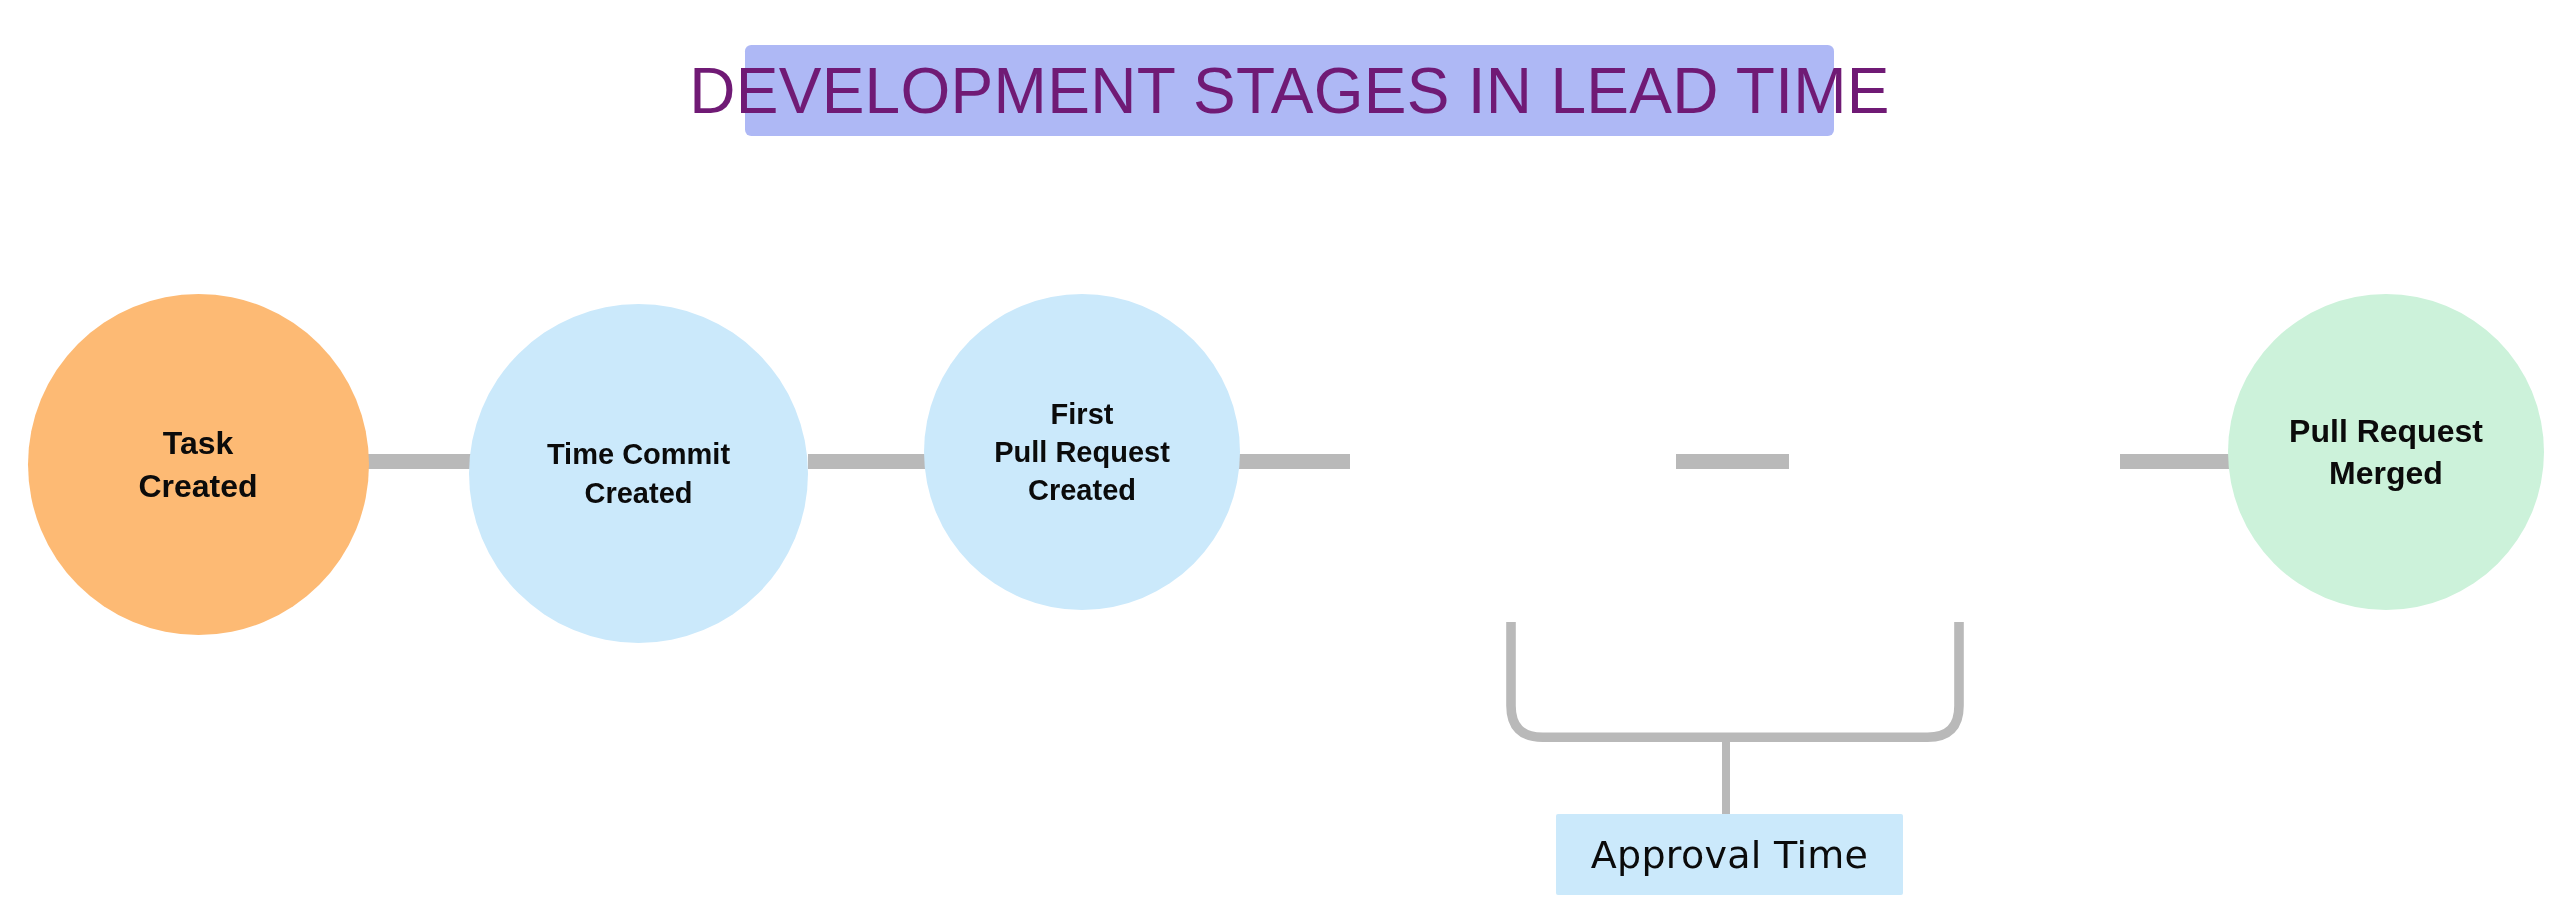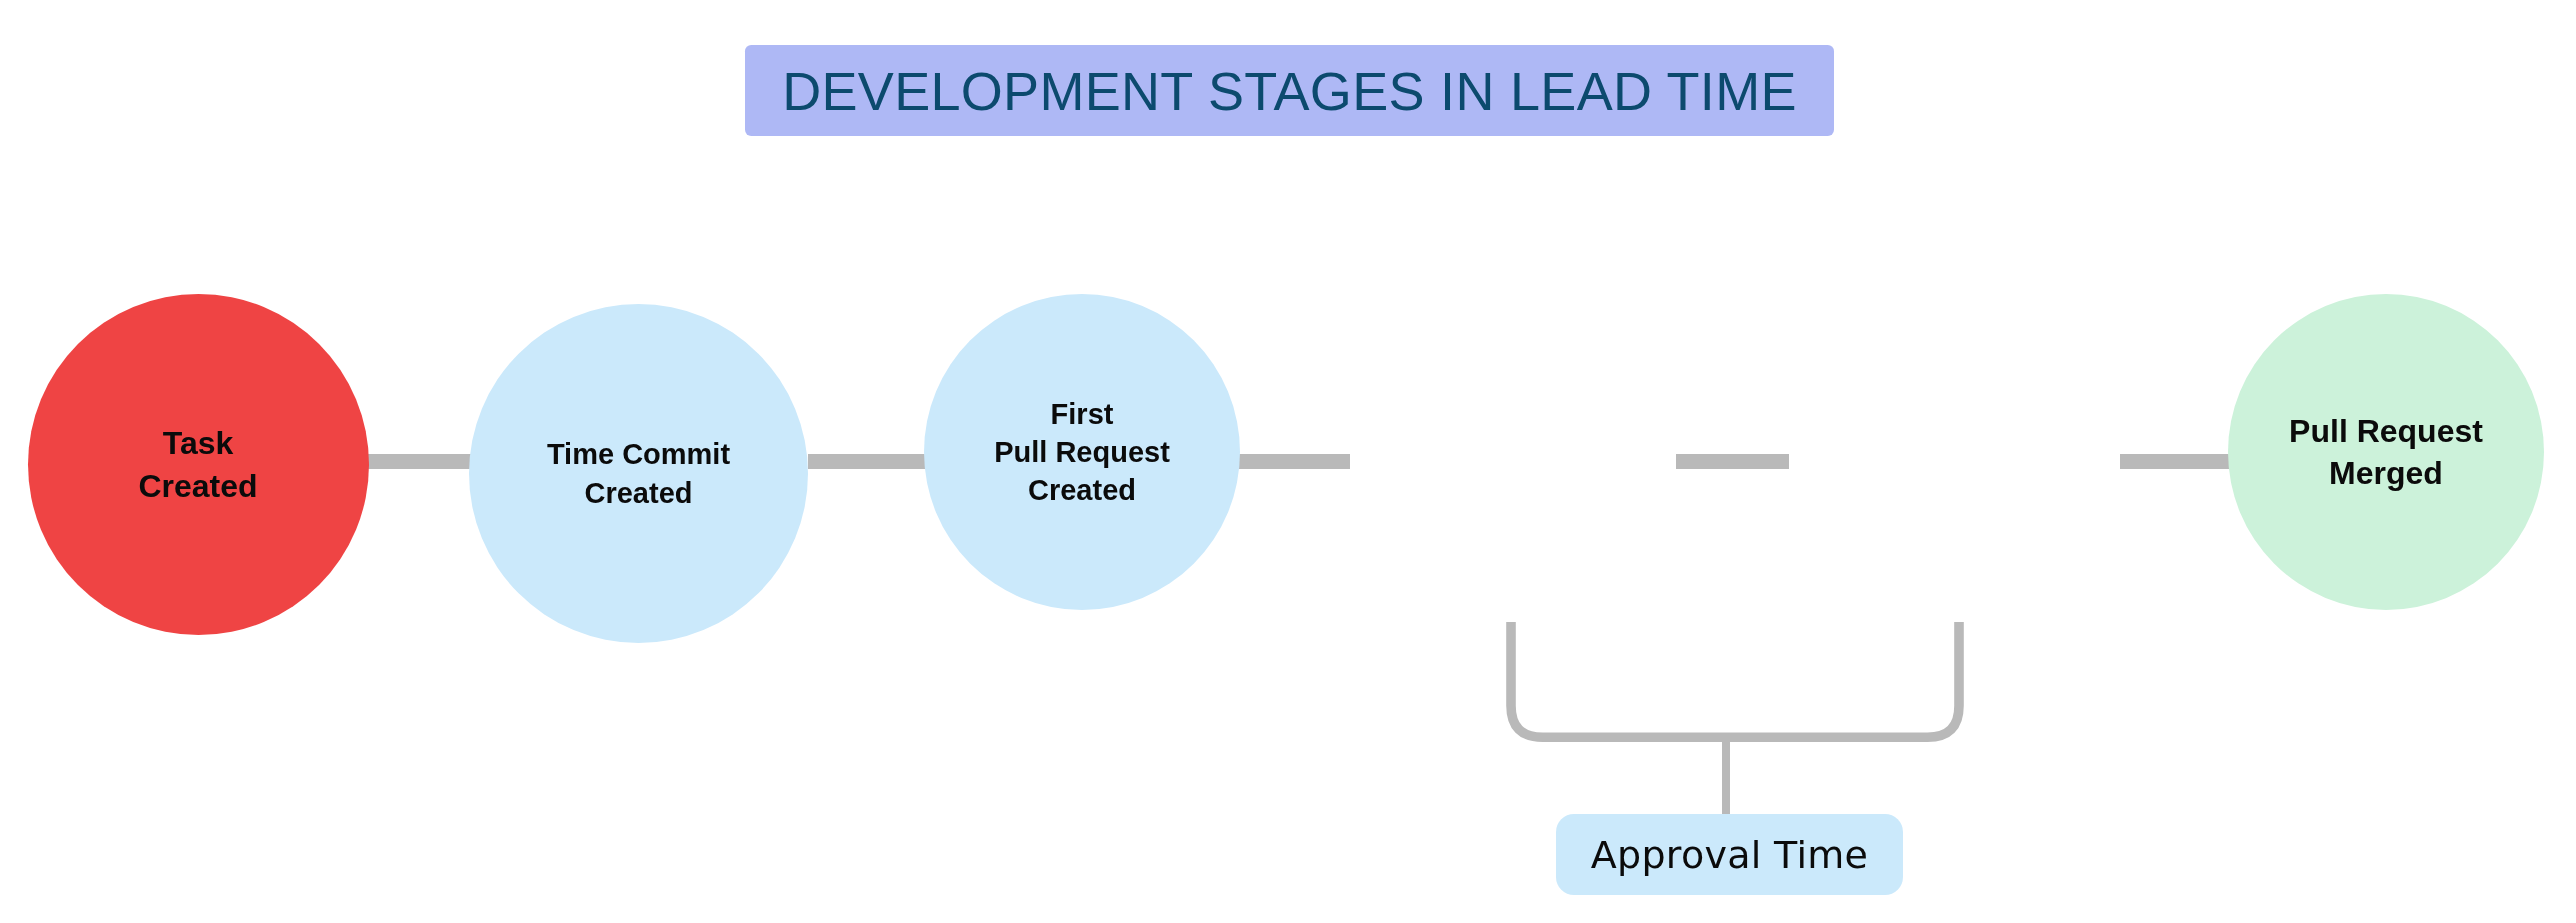--- a/index.html
+++ b/index.html
@@ -27,23 +27,23 @@
     height: 91px;
     background: #aeb8f5;
     border-radius: 6.2px;
     display: flex;
     align-items: center;
     justify-content: center;
     box-sizing: border-box;
   }
   .title-text {
     font-family: "Liberation Sans", sans-serif;
-    font-size: 54px;
+    font-size: 64px;
     font-weight: 400;
-    color: #0c4a6e;
+    color: #701a75;
     letter-spacing: 0.3px;
     white-space: nowrap;
     line-height: 1;
   }
 
   
   .rail {
     position: absolute;
     height: 15px;
     background: #b9b9b9;
@@ -61,21 +61,21 @@
   }
   .node-label {
     font-family: "Liberation Sans", sans-serif;
     font-weight: bold;
     color: #0b0b0b;
     text-align: center;
     line-height: 1.32;
     white-space: pre-line;
     width: 132%;
   }
-  .node.pink   { background: #ef4444; }
+  .node.pink   { background: #fdba74; }
   .node.blue   { background: #cbe9fb; }
   .node.green  { background: #ccf2da; }
 
   .size-lg .node-label { font-size: 32px; }
   .size-md .node-label { font-size: 29px; }
 
   
   .bracket {
     position: absolute;
     left: 1498px;
@@ -94,21 +94,21 @@
     background: #b9b9b9;
   }
 
   .approval-chip {
     position: absolute;
     left: 1556px;
     top: 814px;
     width: 347px;
     height: 81px;
     background: #cbe9fb;
-    border-radius: 18px;
+    border-radius: 2px;
     display: flex;
     align-items: center;
     justify-content: center;
     box-sizing: border-box;
   }
   .approval-text {
     font-family: "DejaVu Sans", sans-serif;
     font-size: 38px;
     font-weight: 400;
     color: #0b0b0b;

